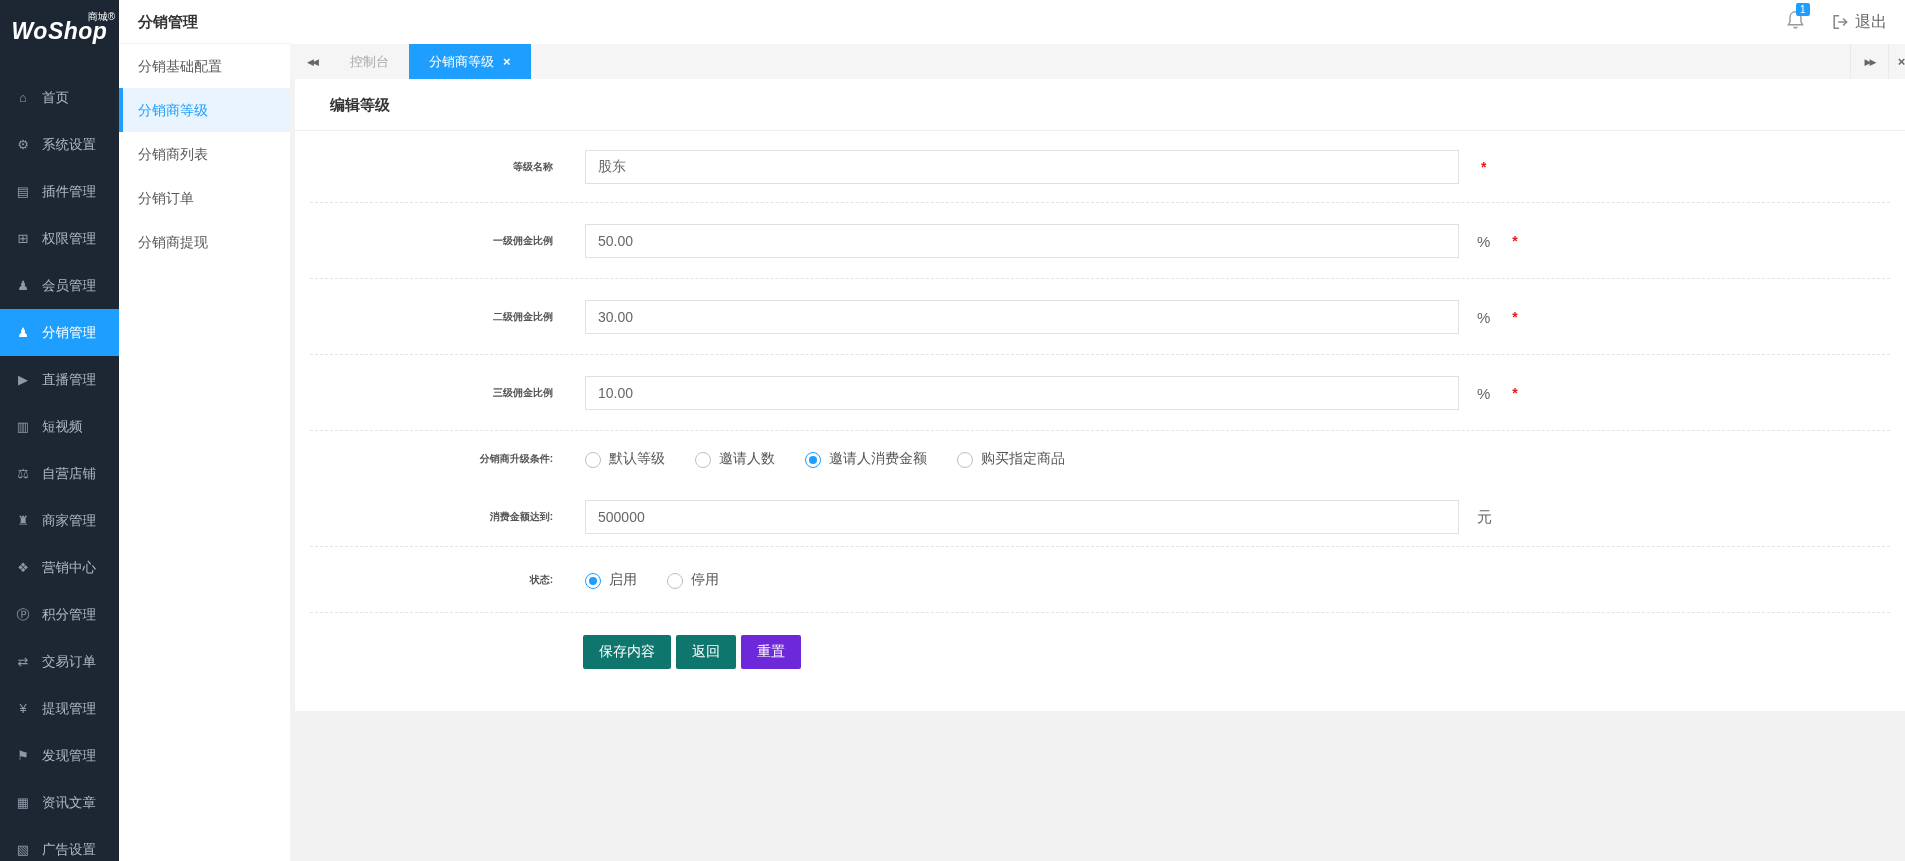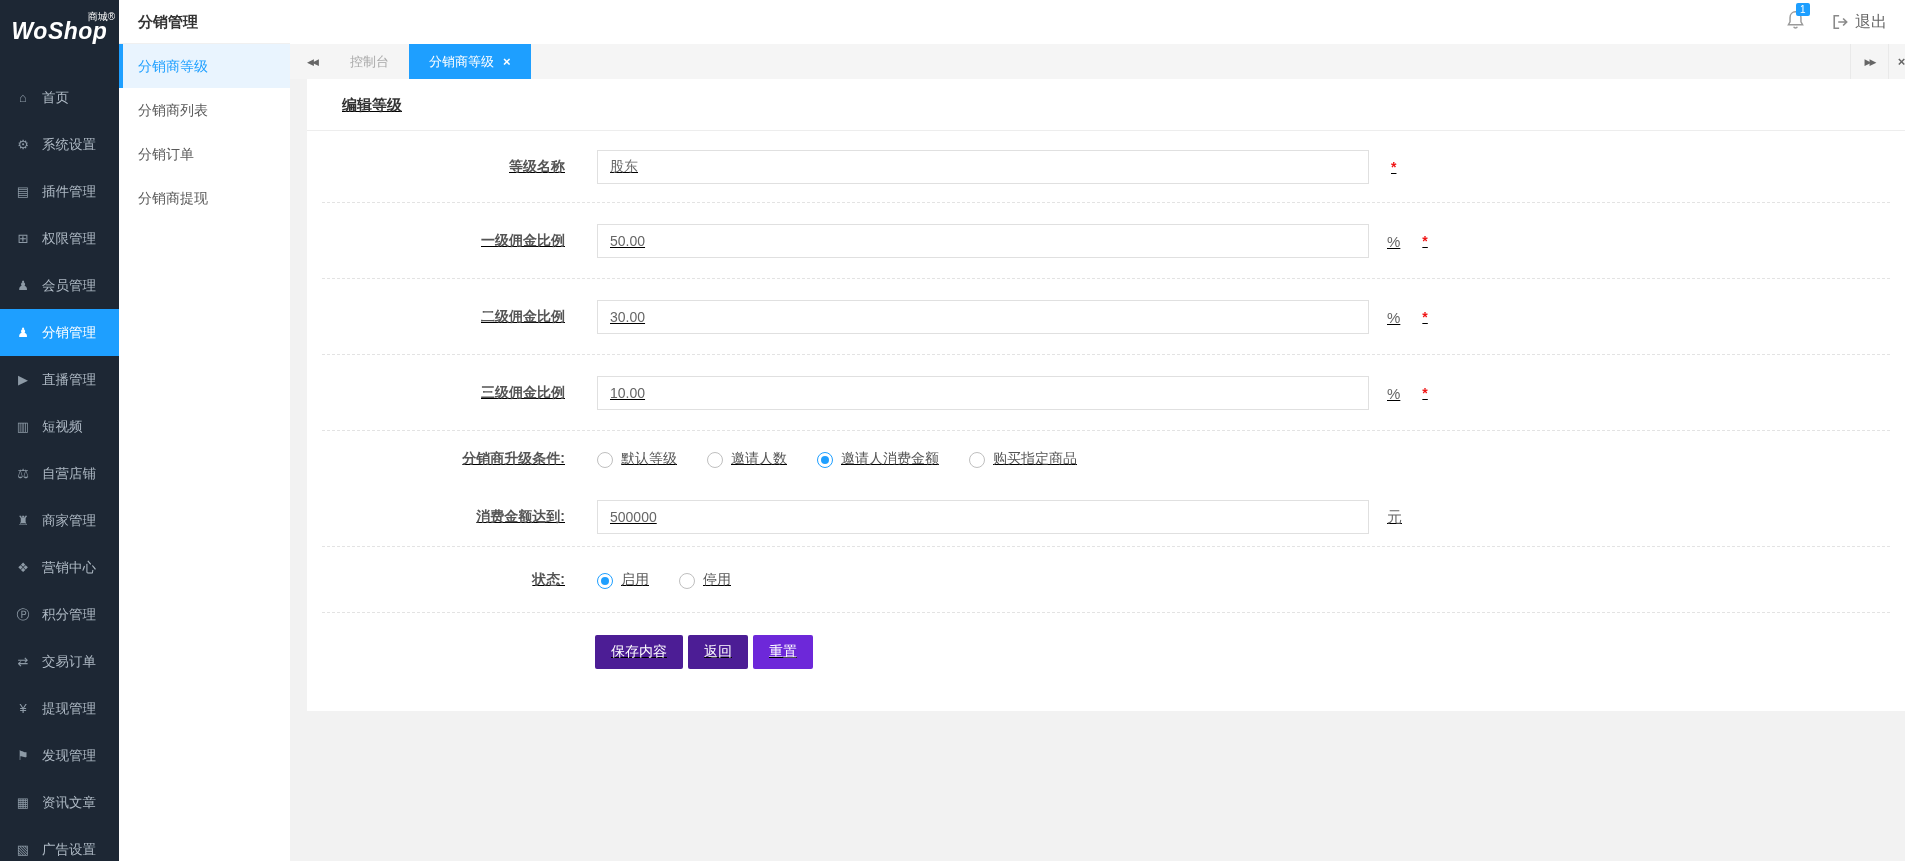--- a/index.html
+++ b/index.html
@@ -33,38 +33,38 @@
   .tb-left { width:36px; margin-left:4px; display:flex; align-items:center; justify-content:center; color:#666; font-size:9px; letter-spacing:-2px; cursor:pointer; }
   .tab { padding:0 20px; display:flex; align-items:center; color:#a8a8a8; cursor:pointer; }
   .tab.active { background:#1e9fff; color:#fff; gap:9px; }
   .tab-close { font-size:13px; font-weight:bold; line-height:1; }
   .tb-spacer { flex:1; }
   .tb-btn { width:38px; display:flex; align-items:center; justify-content:center; color:#666; border-left:1px solid #e9e9e9; cursor:pointer; }
   .tb-btn.arrows { font-size:9px; letter-spacing:-2px; }
   .tb-btn.closeall { width:26px; margin-right:-9px; font-size:13px; font-weight:bold; }
 
   
-  .card { position:absolute; left:307px; top:79px; right:0; height:632px; background:#fff; z-index:1;text-decoration:underline; }
+  .card { position:absolute; left:295px; top:79px; right:0; height:632px; background:#fff; z-index:1; }
   .card-header { height:52px; line-height:52px; padding-left:35px; font-size:15px; font-weight:bold; color:#333; border-bottom:1px solid #ededed; }
   .frow { display:flex; align-items:center; position:relative; }
   .frow.dashed::after { content:""; position:absolute; left:15px; right:15px; bottom:0; border-top:1px dashed #e3e3e3; }
   .h72{height:72px} .h76{height:76px} .h56{height:56px} .h60{height:60px} .h66{height:66px}
-  .flabel { width:258px; flex-shrink:0; text-align:right; font-size:14px; font-weight:bold; color:#555; }
+  .flabel { width:258px; flex-shrink:0; text-align:right; font-size:10px; font-weight:bold; color:#555; }
   .fctl { margin-left:32px; display:flex; align-items:center; }
-  .tinput { width:772px; height:34px; border:1px solid #e0e0e0; padding:0 12px; font-size:14px; color:#666; background:#fff; outline:none; }
+  .tinput { width:874px; height:34px; border:1px solid #e0e0e0; padding:0 12px; font-size:14px; color:#666; background:#fff; outline:none; }
   .unit { margin-left:18px; font-size:15px; color:#666; }
   .req { margin-left:22px; font-size:14px; font-weight:bold; color:#f01414; }
   .radio-item { display:flex; align-items:flex-end; margin-right:30px; cursor:pointer; }
   .rdo { display:inline-block; width:16px; height:16px; border:1px solid #bfbfbf; border-radius:50%; background:#fff; margin-right:8px; position:relative; flex-shrink:0; }
   .rdo.on { border-color:#1e9fff; }
   .rdo.on::after { content:""; position:absolute; left:3px; top:3px; width:8px; height:8px; border-radius:50%; background:#1e9fff; }
   .radio-item .rlabel { font-size:14px; color:#555; }
   .btn-row { padding:22px 0 0 288px; display:flex; gap:5px; }
   .btn { height:34px; padding:0 16px; border:none; border-radius:2px; font-size:14px; color:#fff; cursor:pointer; font-family:inherit; }
-  .btn.primary { background:#4c1d95; }
+  .btn.primary { background:#0f766e; }
   .btn.disabled { background:#6d28d9; cursor:default; }
 </style>
 </head>
 <body>
 
 <div class="dark-sidebar">
   <div class="logo">
     <span class="logo-text">WoShop</span>
     <span class="logo-sup">商城®</span>
   </div>
@@ -133,20 +133,21 @@
       <span>资讯文章</span>
     </div>
   <div class="nav-item">
       <span class="nico">▧</span>
       <span>广告设置</span>
     </div>
 </div>
 
 <div class="submenu">
   <div class="submenu-title">分销管理</div>
+  <div class="submenu-item">分销基础配置</div>
   <div class="submenu-item active">分销商等级</div>
   <div class="submenu-item">分销商列表</div>
   <div class="submenu-item">分销订单</div>
   <div class="submenu-item">分销商提现</div>
 </div>
 
 <div class="topbar">
   <div class="bell-wrap">
     <svg width="19" height="20" viewBox="0 0 20 22">
       <path d="M10 2 C6.5 2 4 4.6 4 8.2 V13 L2.2 16.2 H17.8 L16 13 V8.2 C16 4.6 13.5 2 10 2 Z" fill="none" stroke="#9a9a9a" stroke-width="1.6"></path>

